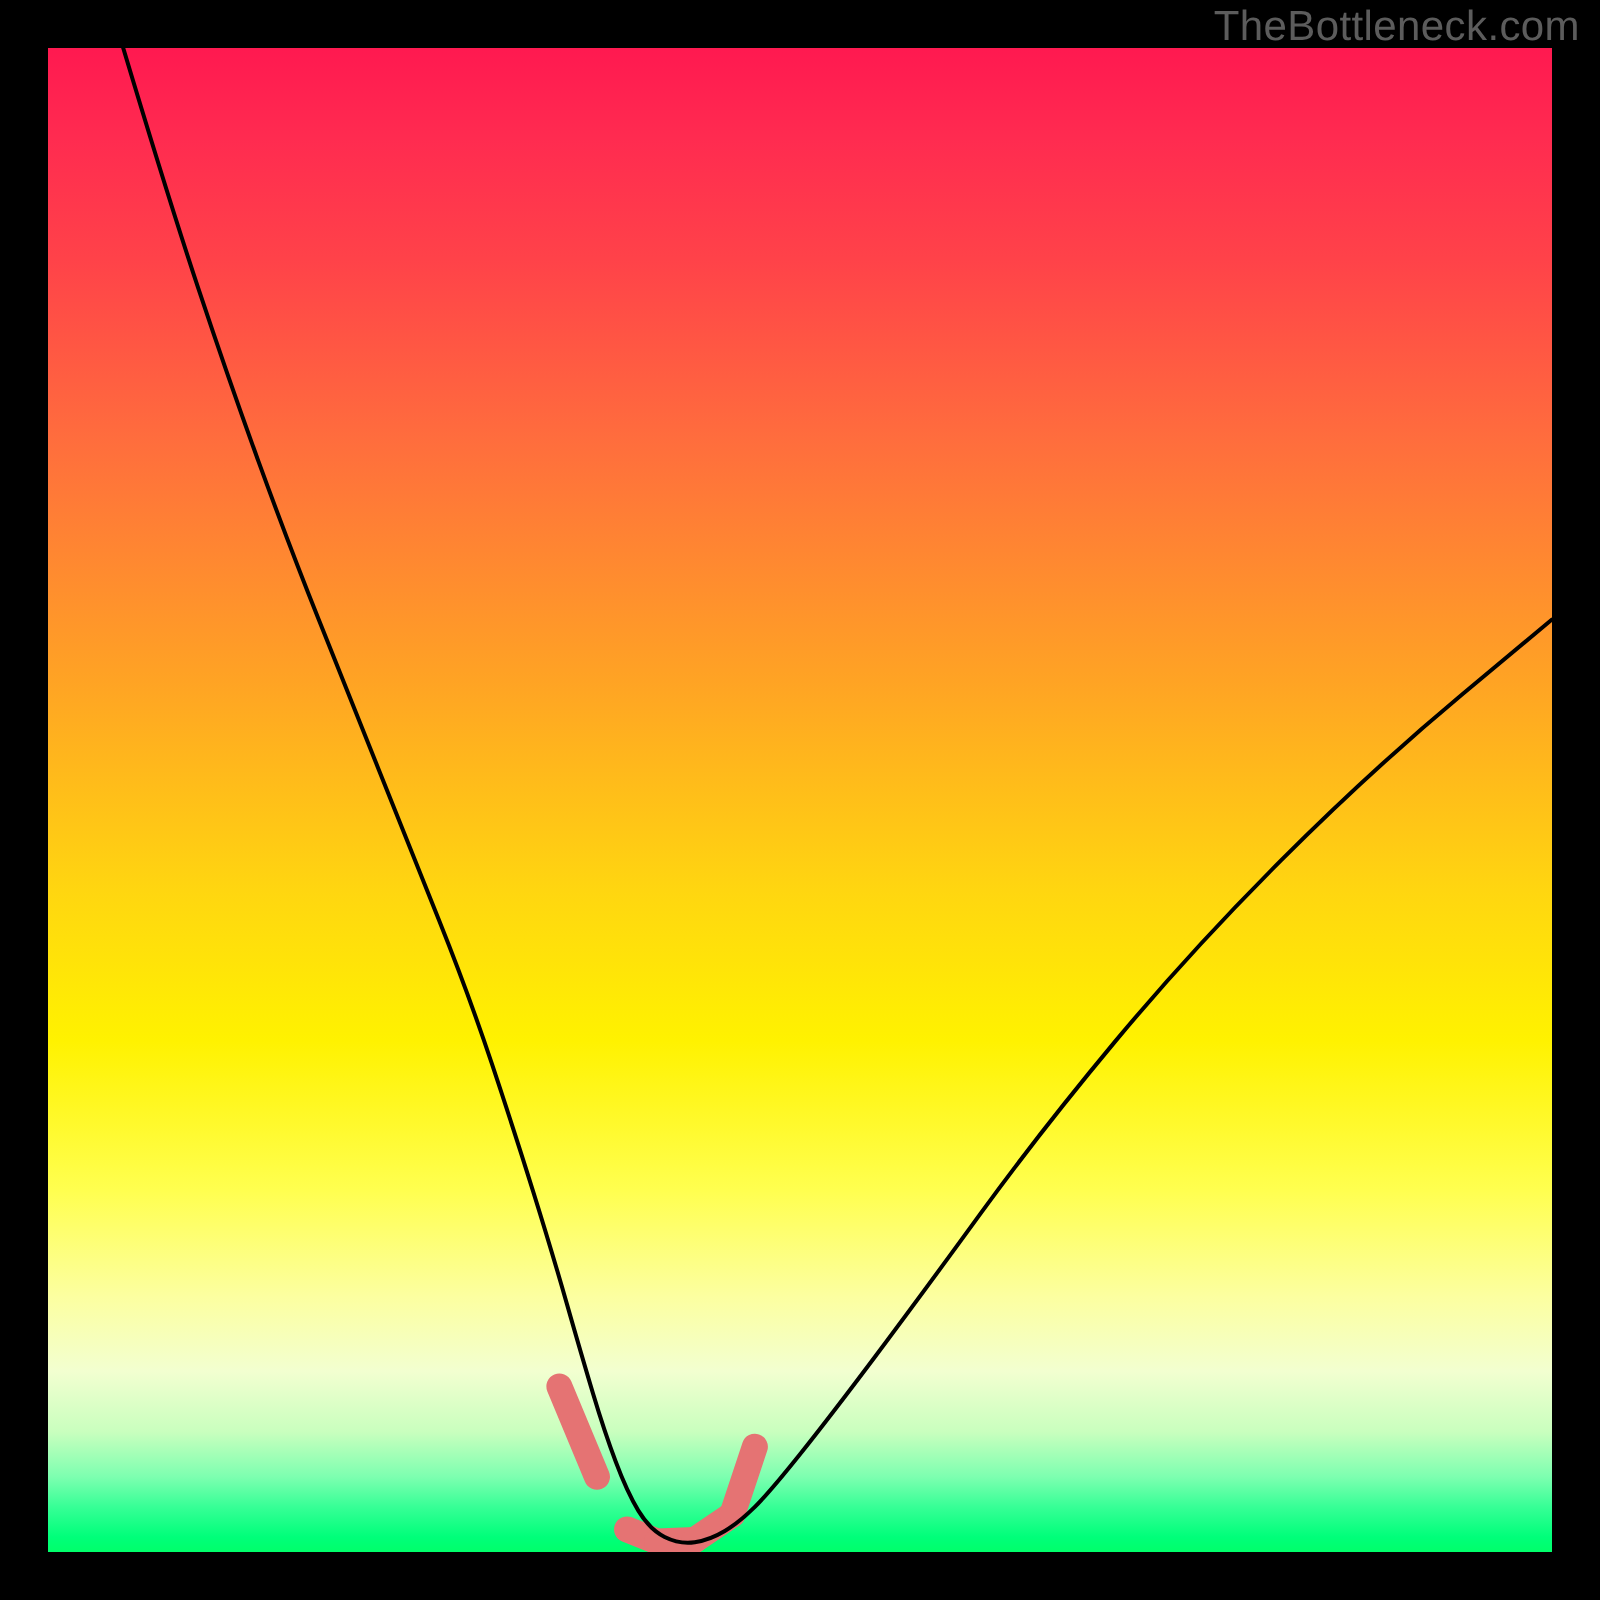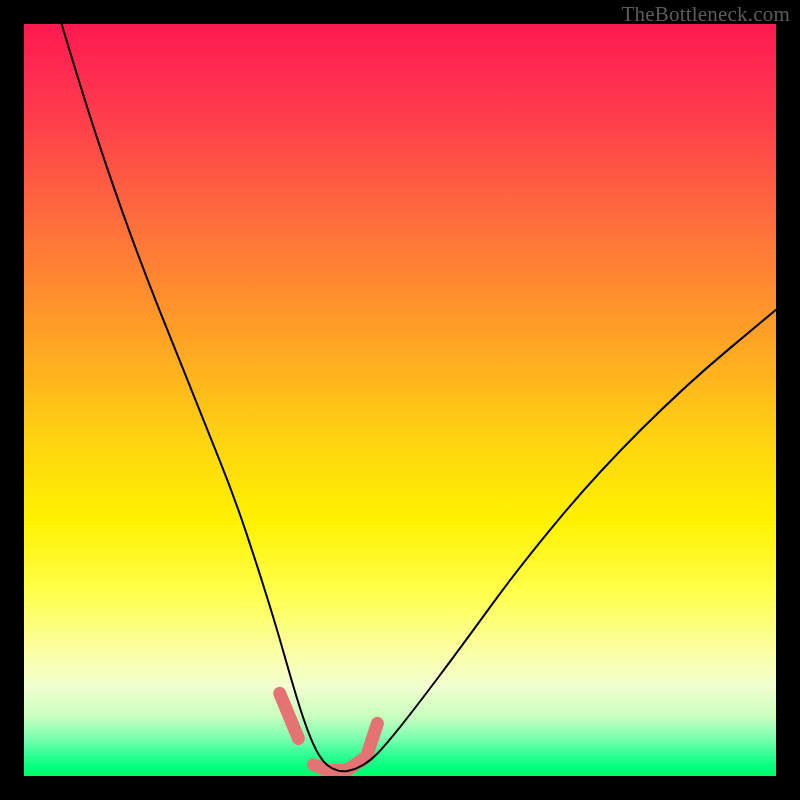--- a/index.html
+++ b/index.html
@@ -9,21 +9,20 @@
     height: 800px;
     background: #000;
     overflow: hidden;
     font-family: Arial, Helvetica, sans-serif;
   }
   .frame {
     position: absolute;
     left: 0; top: 0;
     width: 800px; height: 800px;
     background: #000;
-    font-family: Liberation Serif, serif;
   }
   .plot {
     position: absolute;
     left: 24px;
     top: 24px;
     width: 752px;
     height: 752px;
     overflow: hidden;
   }
   .gradient {

